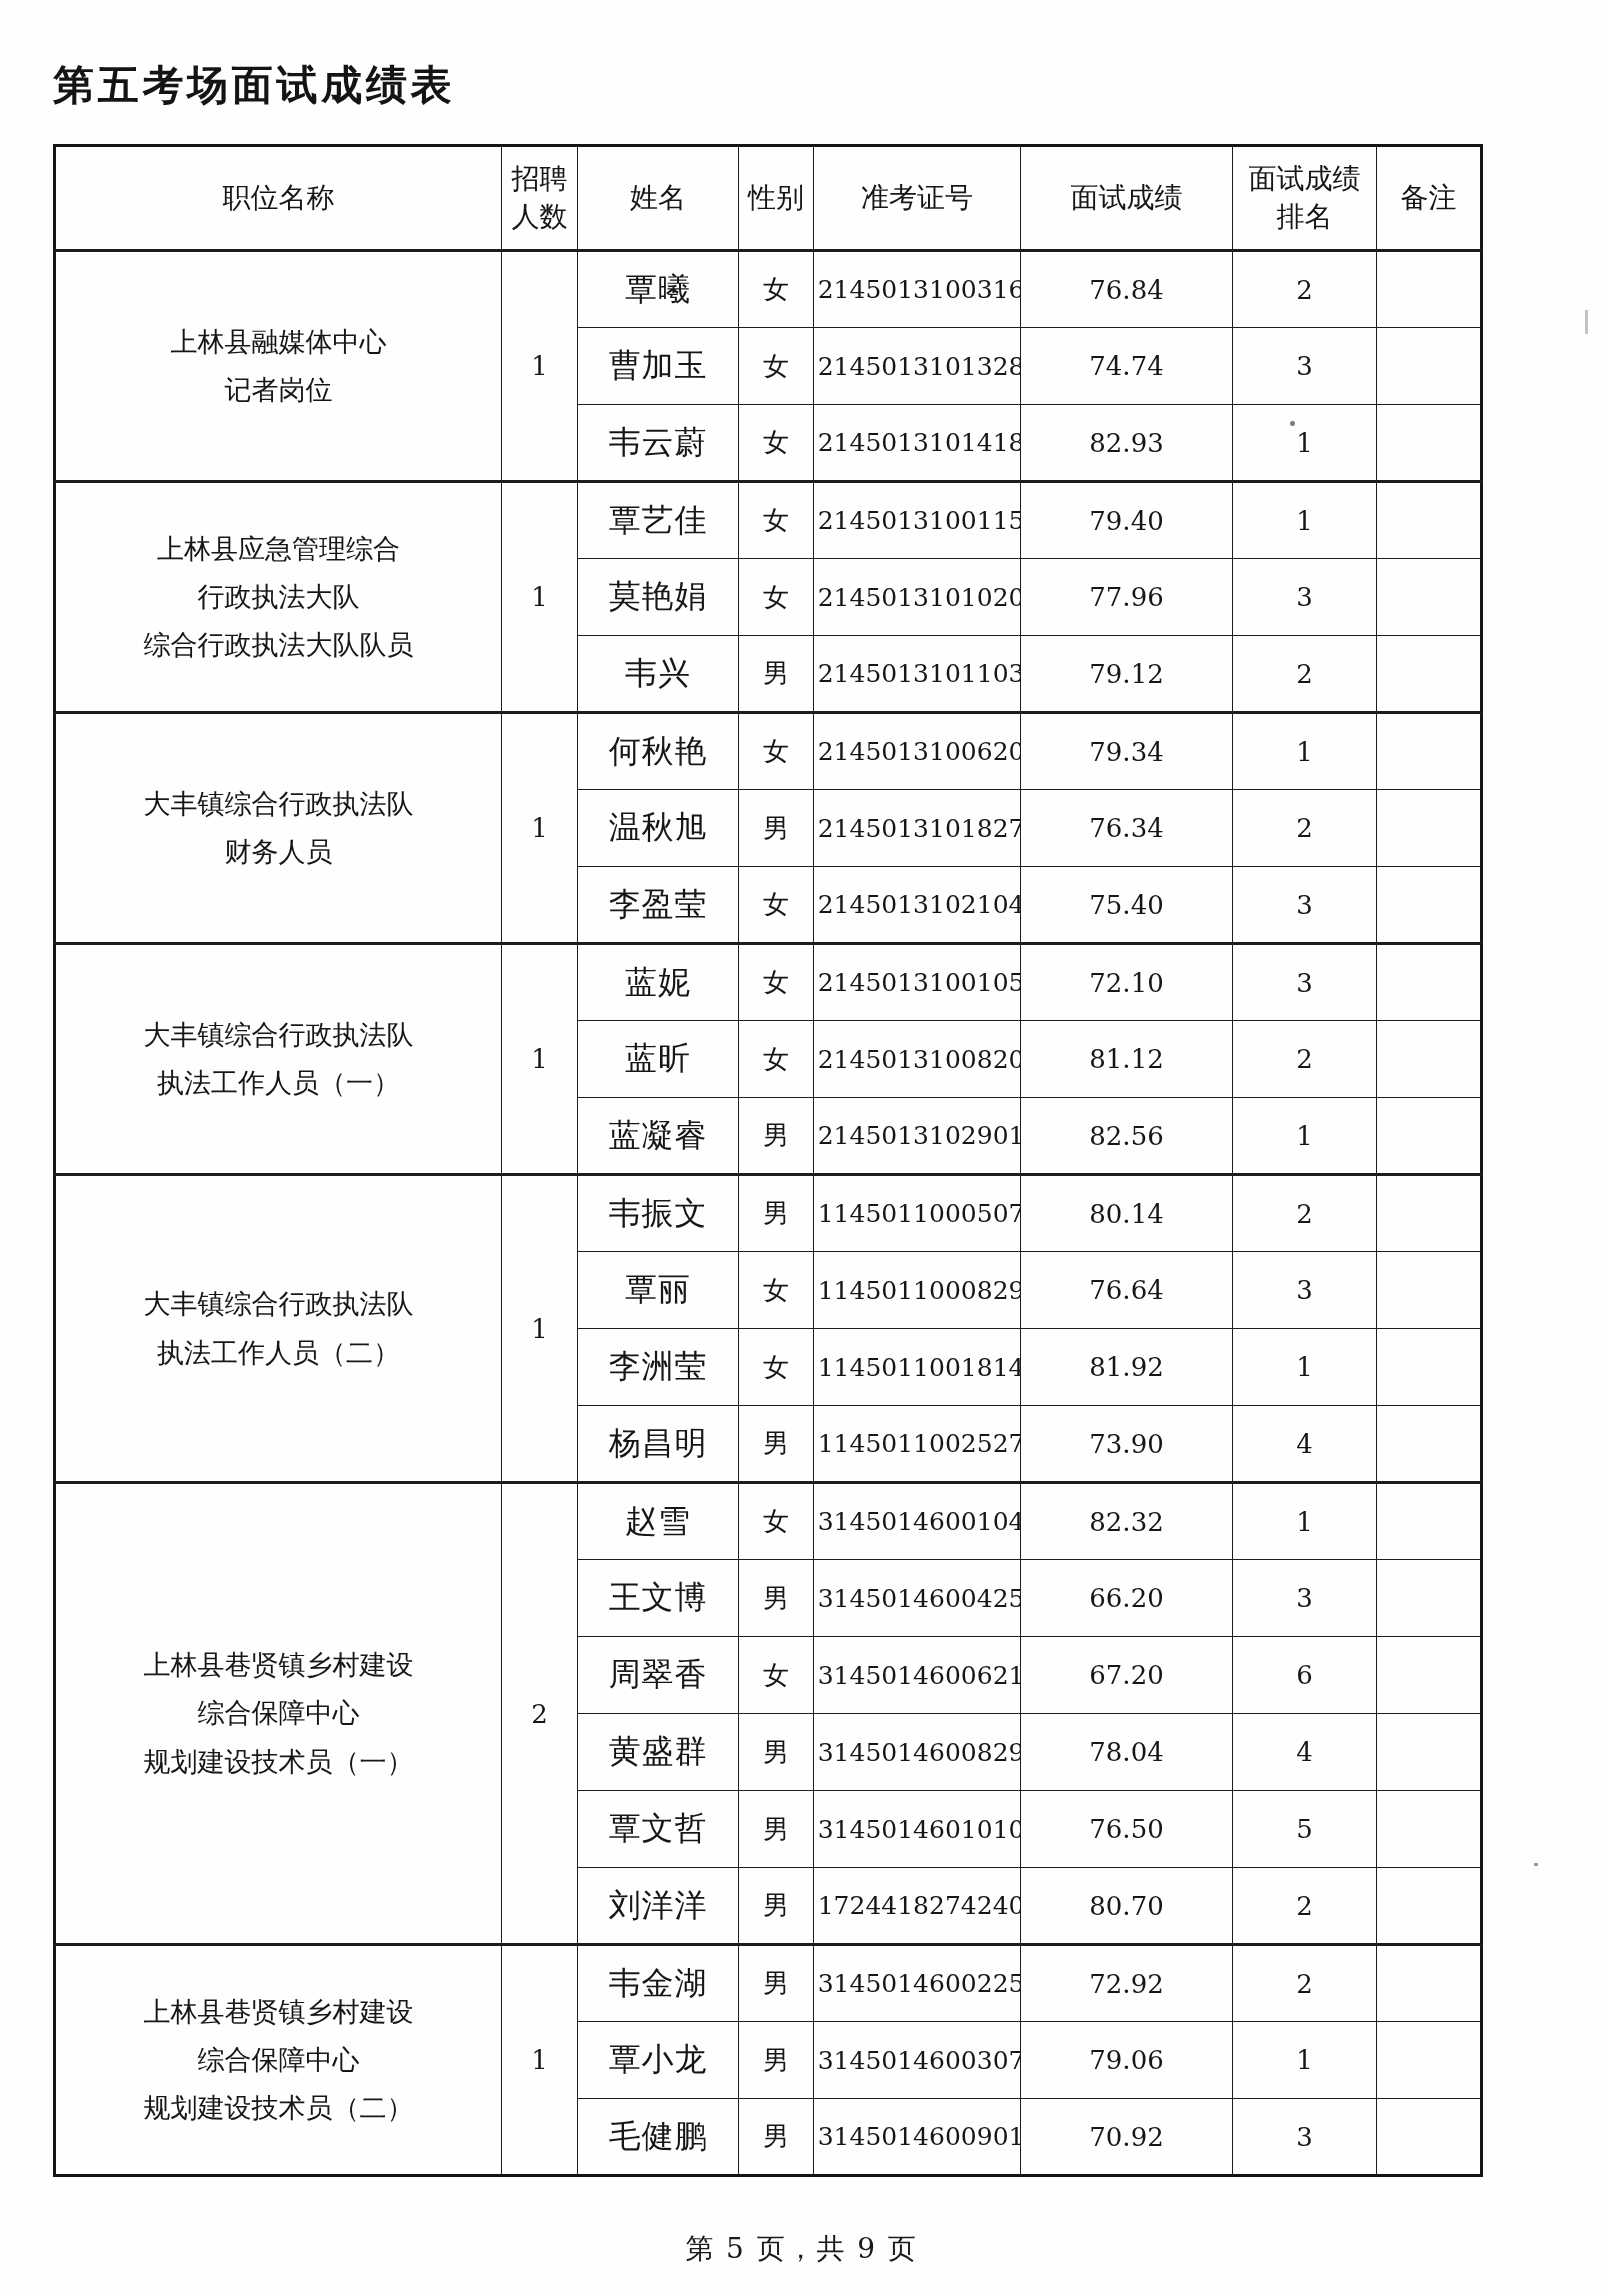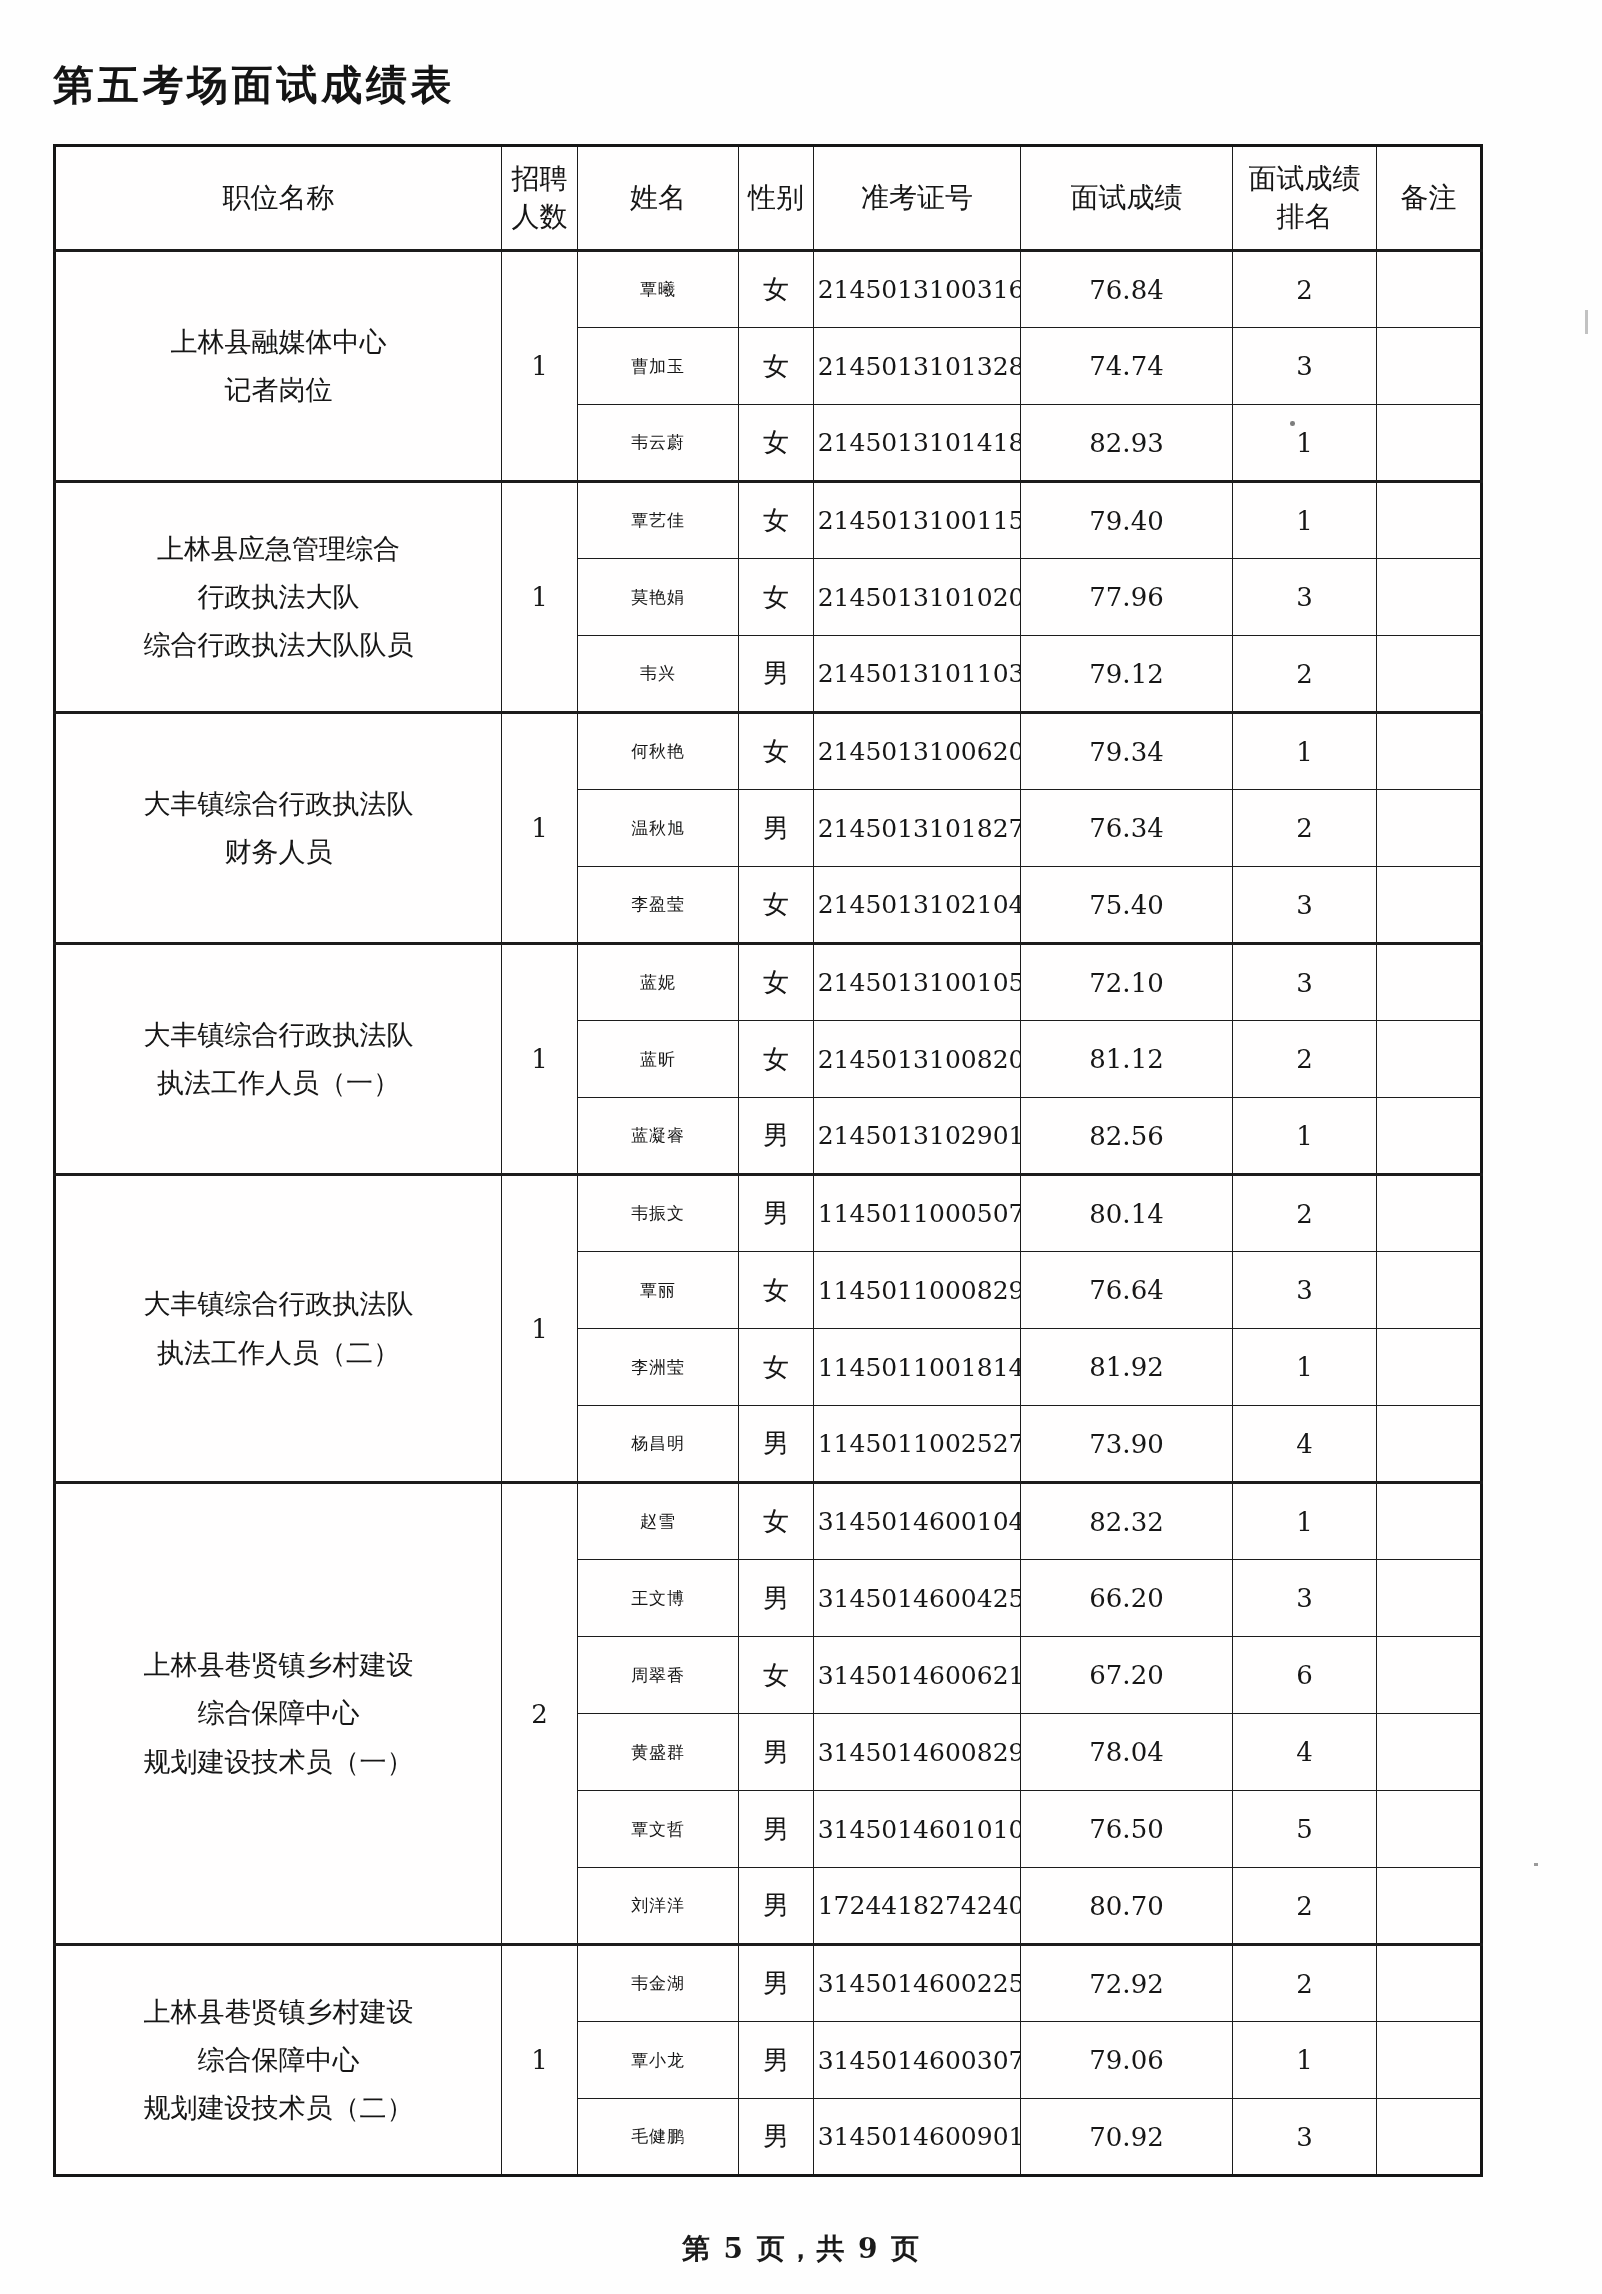--- a/index.html
+++ b/index.html
@@ -66,37 +66,36 @@
   .score-table tbody tr.group-start td {
     border-top-width: 3.7px;
   }
   .score-table td.pos {
     white-space: pre-line;
     line-height: 1.78;
     font-size: 27px;
     margin-top: 40px;
   }
   .score-table td.name {
-    font-size: 17px;
+    font-size: 32px;
     letter-spacing: 0.9px;
   }
   .score-table td.exam {
     font-size: 25px;
     letter-spacing: 0px;
   }
   .footer {
     position: absolute;
     top: 2230px;
     left: 0;
     width: 1603px;
     text-align: center;
     font-size: 28px;
     letter-spacing: 1.9px;
     color: #1a1a1a;
-    font-weight: bold;
   }
   
   .artifact-tick {
     position: absolute;
     left: 1585px;
     top: 310px;
     width: 2.8px;
     height: 24px;
     background: #c2c2c2;
   }

